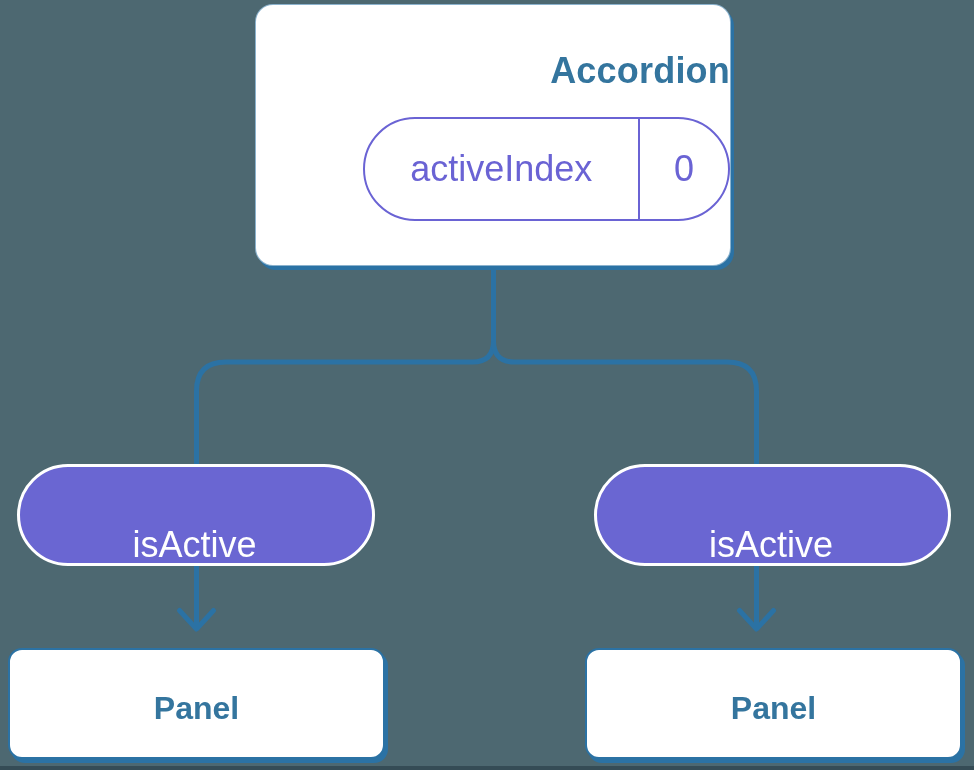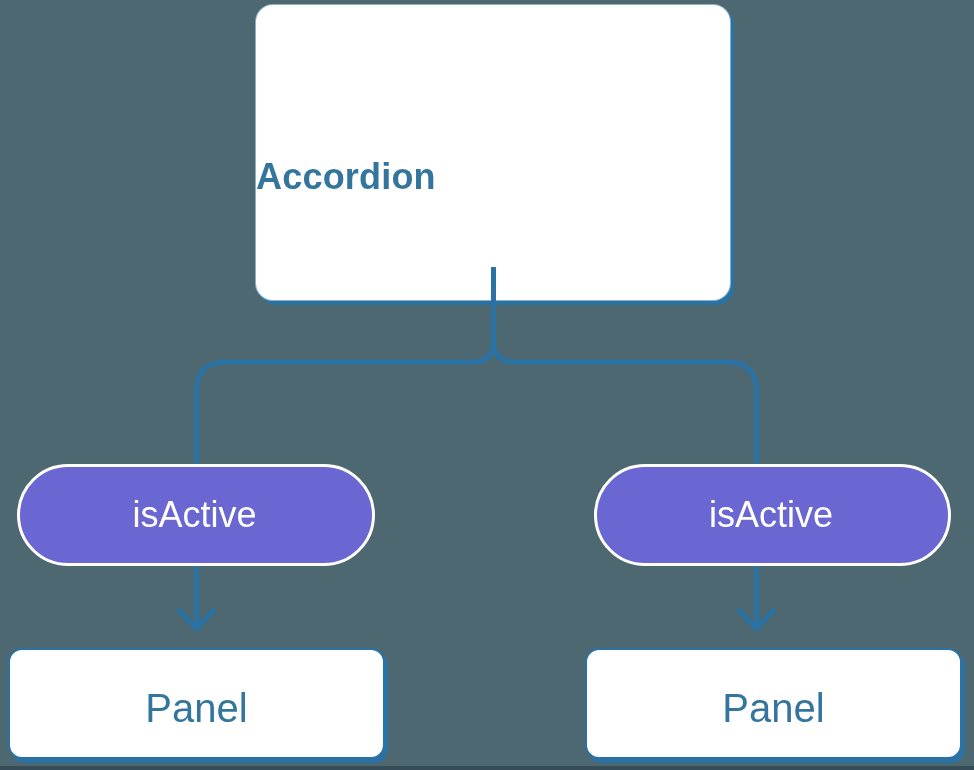--- a/index.html
+++ b/index.html
@@ -22,28 +22,28 @@
     position: absolute;
     inset: 0;
     width: 974px;
     height: 770px;
   }
 
   
   .accordion-card {
     position: absolute;
     left: 255px; top: 4px;
-    width: 476px; height: 297px;
+    width: 476px; height: 262px;
     background: var(--card-white);
     border: 1px solid rgba(43,114,164,0.55);
     border-radius: 18px;
     box-shadow: 3px 4px 0 var(--line-blue);
     display: flex;
-    flex-direction: row;
-    align-items: center;
+    flex-direction: column;
+    align-items: flex-end;
   }
   .accordion-title {
     margin-top: 48px;
     font-size: 36px;
     font-weight: 600;
     letter-spacing: 0.2px;
     color: var(--text-blue);
     line-height: 1;
   }
   .state-pill {
@@ -90,21 +90,21 @@
 
   
   .prop-pill {
     position: absolute;
     top: 464px;
     height: 102px;
     background: var(--purple-fill);
     border: 3px solid var(--card-white);
     border-radius: 51px;
     display: flex;
-    align-items: center;
+    align-items: flex-end;
     overflow: hidden;
     color: #fff;
     font-size: 36px;
   }
   .prop-pill.left  { left: 17px;  width: 358px; }
   .prop-pill.right { left: 594px; width: 357px; }
   .prop-pill .cell {
     display: flex;
     align-items: center;
     justify-content: center;
@@ -127,42 +127,47 @@
     border: 2px solid var(--line-blue);
     border-radius: 14px;
     box-shadow: 3px 4px 0 var(--line-blue);
     display: flex;
     align-items: center;
     justify-content: center;
   }
   .panel-card.left  { left: 8px; }
   .panel-card.right { left: 585px; }
   .panel-title {
-    font-size: 40px;
-    font-weight: 400;
+    font-size: 32px;
+    font-weight: 700;
     color: var(--text-blue);
     line-height: 1;
     padding-top: 8px;
   }
 
   .bottom-edge-shade {
     position: absolute;
     left: 0; bottom: 0;
     width: 974px; height: 4px;
     background: rgba(10, 26, 38, 0.35);
     pointer-events: none;
   }
 </style>
 </head>
 <body>
 
 <div class="canvas">
 
   <div class="accordion-card">
     <div class="accordion-title">Accordion</div>
+    <div class="state-pill">
+      <div class="cell label">activeIndex</div>
+      <div class="divider"></div>
+      <div class="cell value">0</div>
+    </div>
   </div>
 
   <svg class="connectors" viewBox="0 0 974 770">
     <path d="M493.5 267 L493.5 341 Q493.5 362 472.5 362 L226 362 Q196.5 362 196.5 391 L196.5 464"></path>
     <path d="M493.5 267 L493.5 341 Q493.5 362 514.5 362 L727 362 Q756.5 362 756.5 391 L756.5 464"></path>
     <path class="arrow" d="M196.5 566 L196.5 627 M179.5 610.5 L196.5 629 L213.5 610.5"></path>
     <path class="arrow" d="M756.5 566 L756.5 627 M739.5 610.5 L756.5 629 L773.5 610.5"></path>
   </svg>
 
   <div class="prop-pill left">

